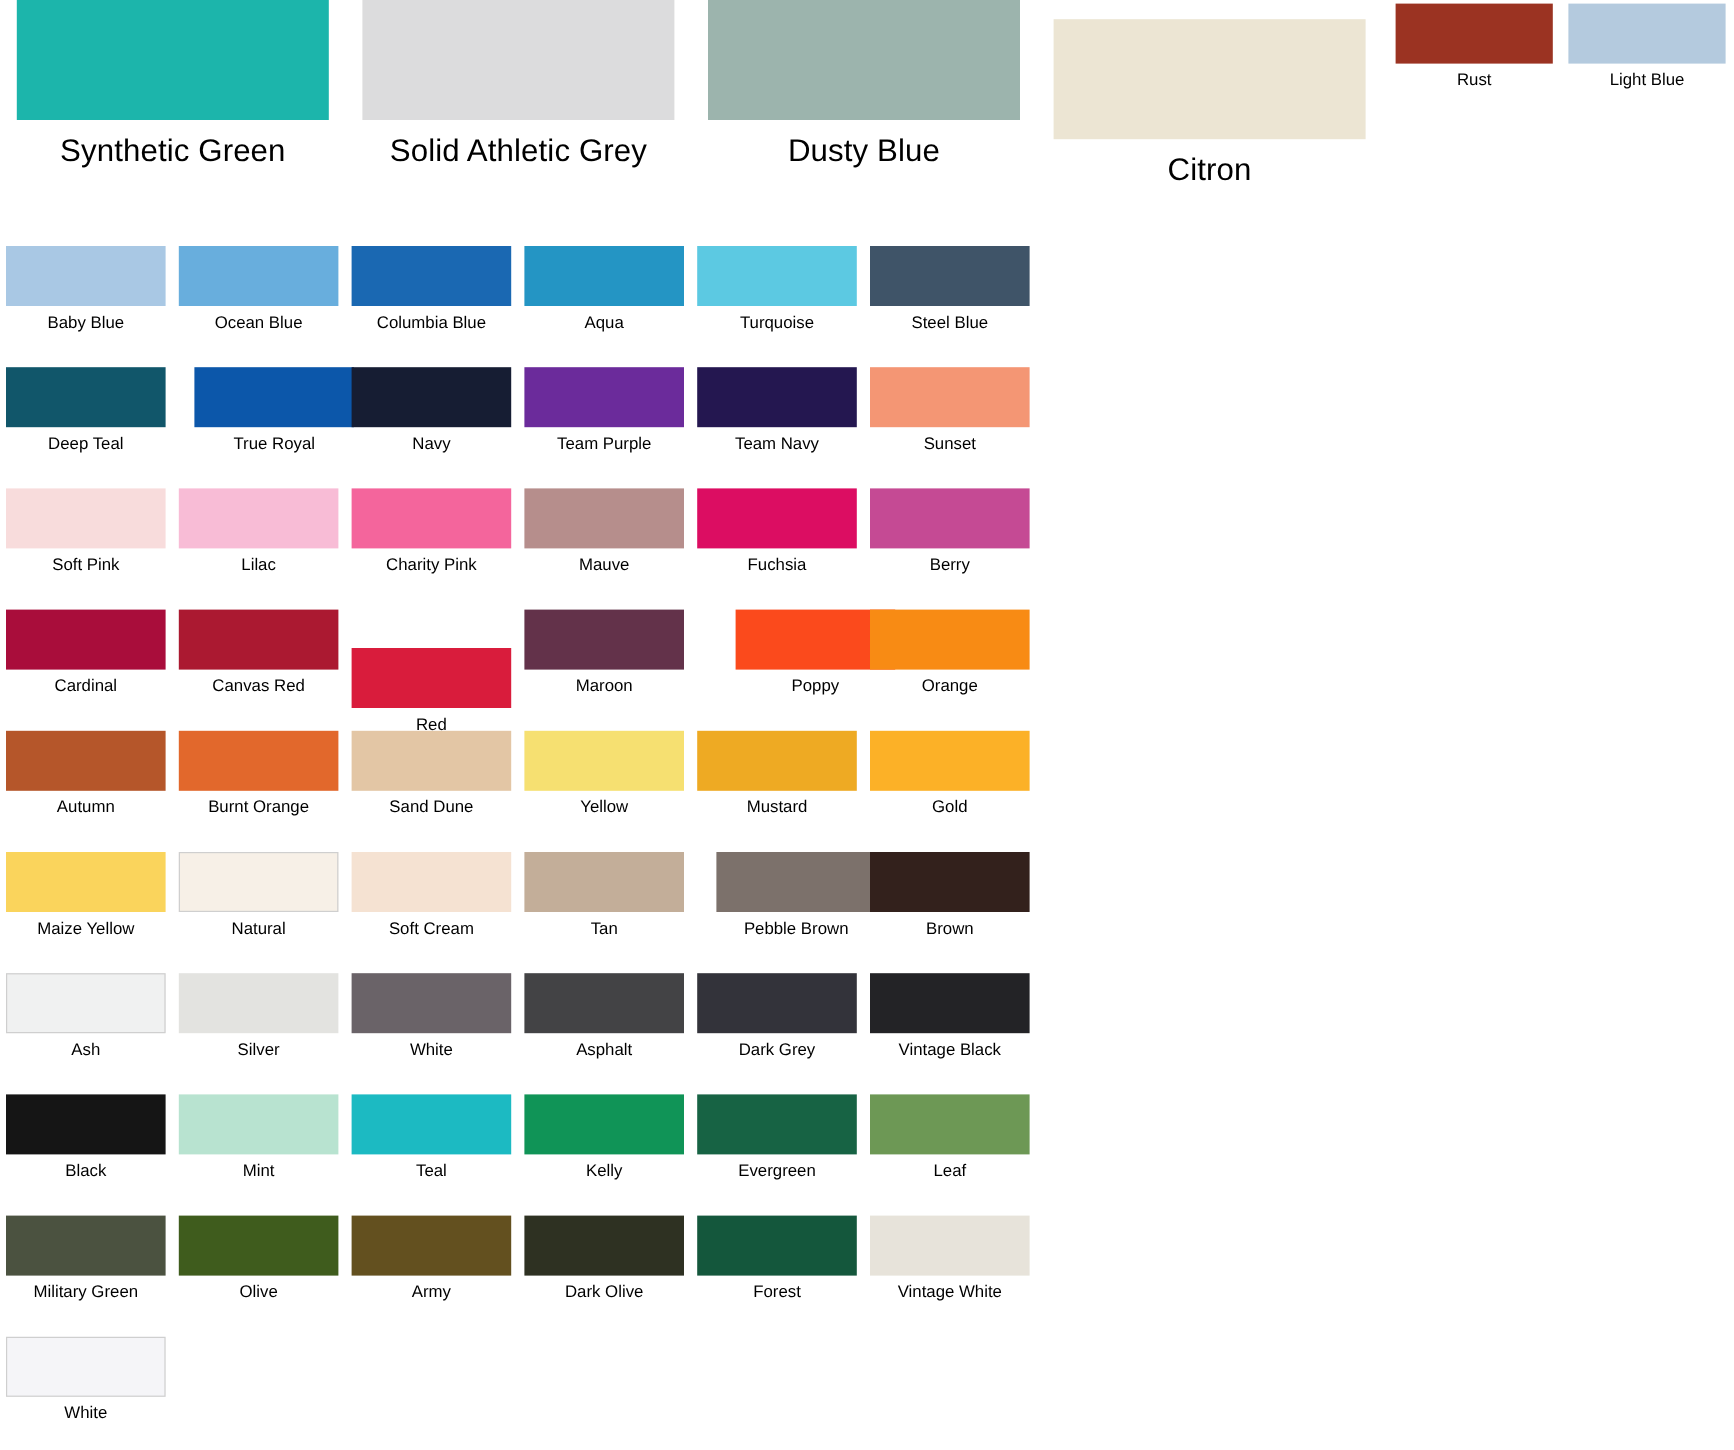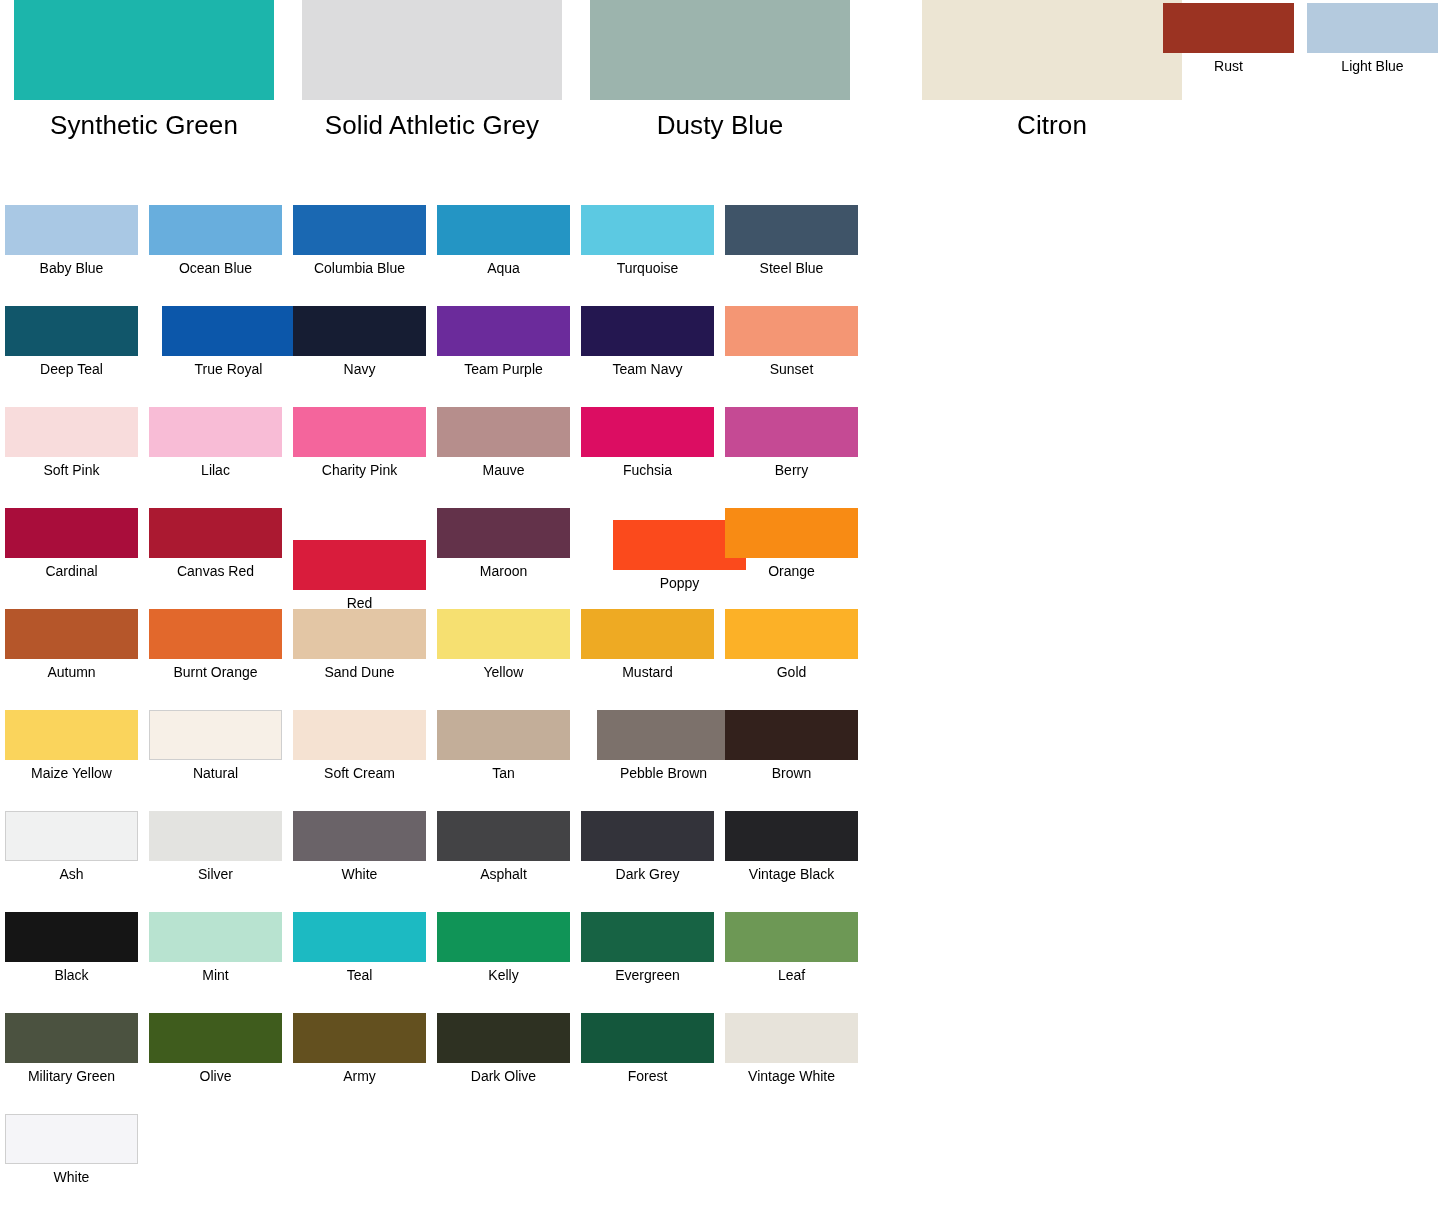--- a/index.html
+++ b/index.html
@@ -111,21 +111,21 @@
         <div class="hero-label">Synthetic Green</div>
       </div>
       <div class="hero-cell" style="left: 302px;">
         <div class="hero-chip" style="background: rgb(220, 220, 221);"></div>
         <div class="hero-label">Solid Athletic Grey</div>
       </div>
       <div class="hero-cell" style="left: 590px;">
         <div class="hero-chip" style="background: rgb(156, 180, 173);"></div>
         <div class="hero-label">Dusty Blue</div>
       </div>
-      <div class="hero-cell" style="left: 922px;">
+      <div class="hero-cell" style="left: 878px; margin-top: 16px;">
         <div class="hero-chip" style="background: rgb(236, 229, 211);"></div>
         <div class="hero-label">Citron</div>
       </div>
     </div>
 
   <div id="mini-row">
       <div class="mini-cell" style="left: 1163px;">
         <div class="mini-chip" style="background: rgb(155, 51, 34);"></div>
         <div class="mini-label">Rust</div>
       </div>
@@ -217,21 +217,21 @@
         <div class="grid-label">Canvas Red</div>
       </div>
       <div class="grid-cell" style="left: 293px; top: 303px; margin-top: 32px;">
         <div class="grid-chip" style="background: rgb(217, 28, 60);"></div>
         <div class="grid-label">Red</div>
       </div>
       <div class="grid-cell" style="left: 437px; top: 303px;">
         <div class="grid-chip" style="background: rgb(99, 50, 74);"></div>
         <div class="grid-label">Maroon</div>
       </div>
-      <div class="grid-cell" style="left: 581px; top: 315px; padding-left: 32px;">
+      <div class="grid-cell" style="left: 581px; top: 303px; padding-left: 32px;">
         <div class="grid-chip" style="background: rgb(251, 74, 28);"></div>
         <div class="grid-label">Poppy</div>
       </div>
       <div class="grid-cell" style="left: 725px; top: 303px;">
         <div class="grid-chip" style="background: rgb(248, 139, 20);"></div>
         <div class="grid-label">Orange</div>
       </div>
       <div class="grid-cell" style="left: 5px; top: 404px;">
         <div class="grid-chip" style="background: rgb(181, 86, 42);"></div>
         <div class="grid-label">Autumn</div>

